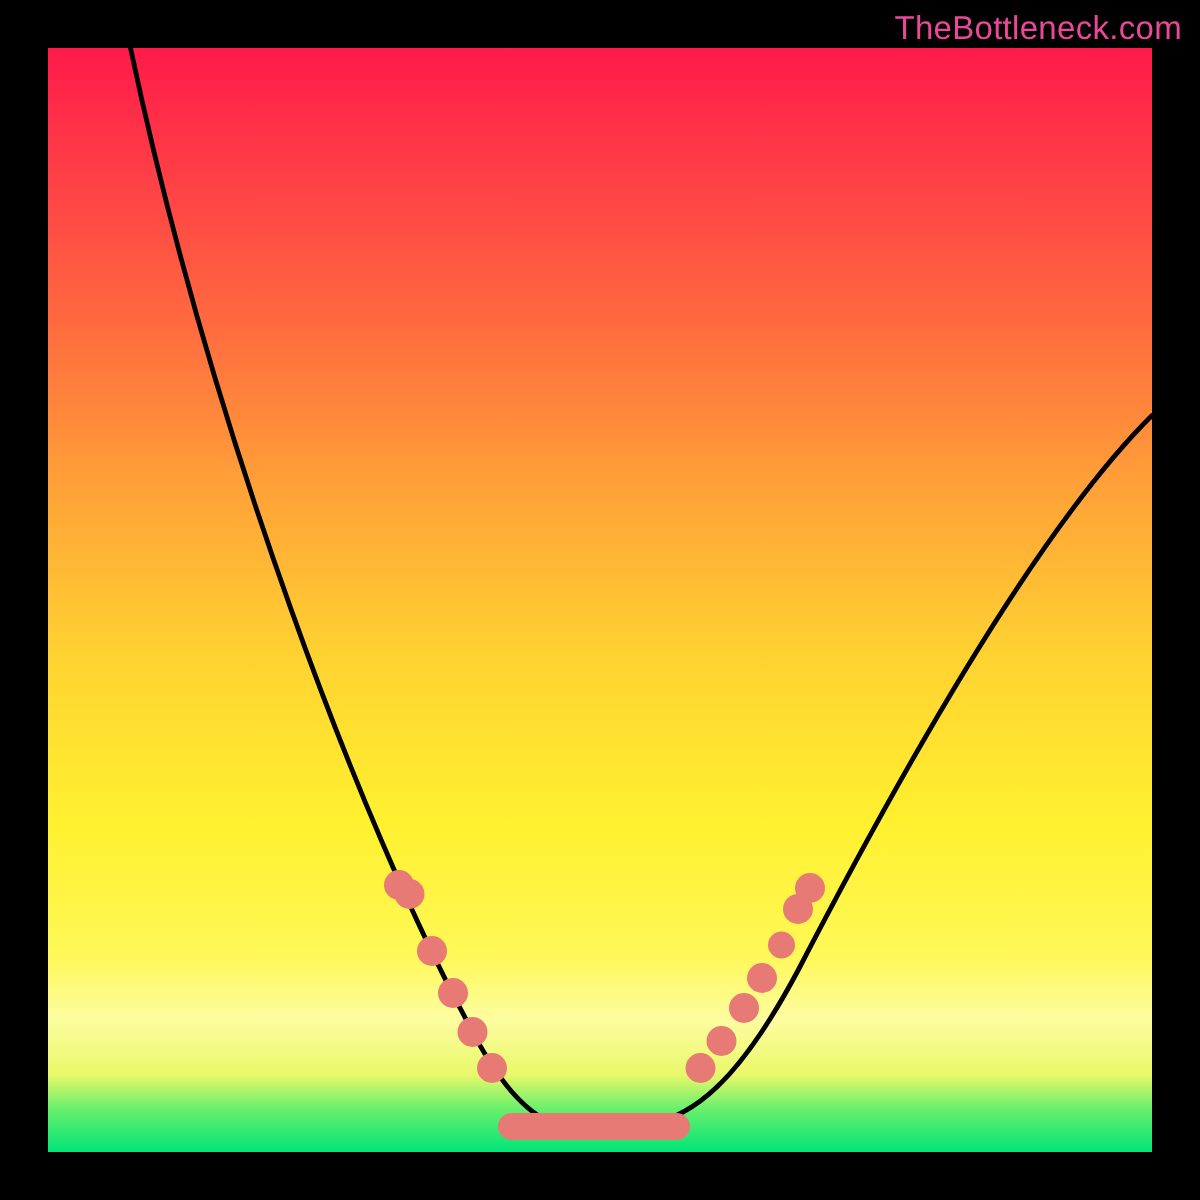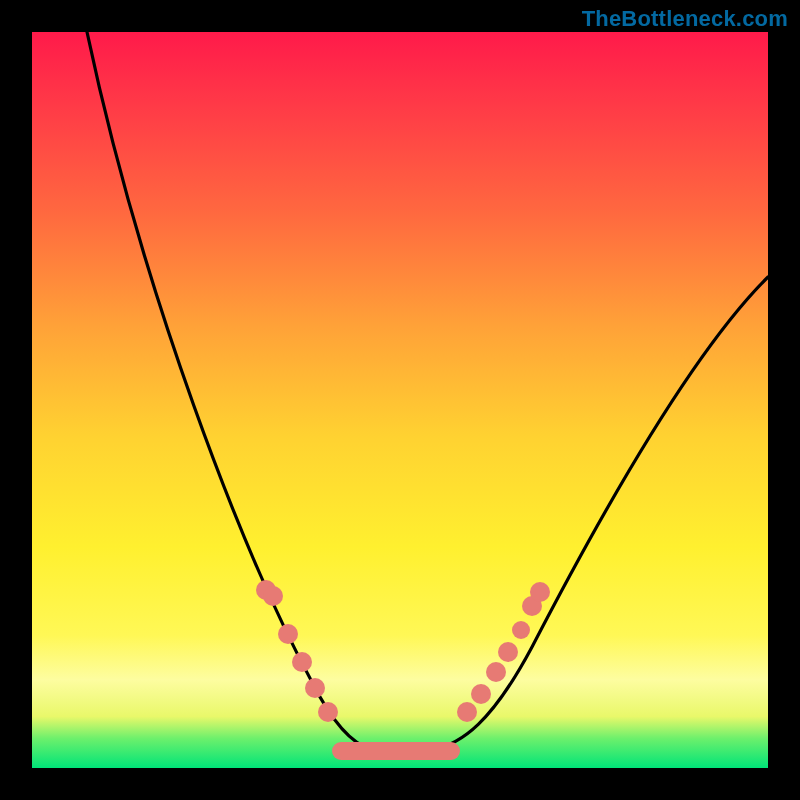--- a/index.html
+++ b/index.html
@@ -36,24 +36,24 @@
       #fdfda0 88%,
       #e9f86a 93%,
       #6cf06c 96%,
       #00e478 100%
     );
   }
   .watermark {
     position: absolute;
     top: 6px;
     right: 12px;
-    color: #0369a1;
+    color: #ec4899;
     font-size: 22px;
     letter-spacing: 0.2px;
-    font-weight: 700;
+    font-weight: 400;
     user-select: none;
     text-align: center;
   }
   svg.curve {
     position: absolute;
     inset: 0;
     width: 736px;
     height: 736px;
     overflow: visible;
   }

